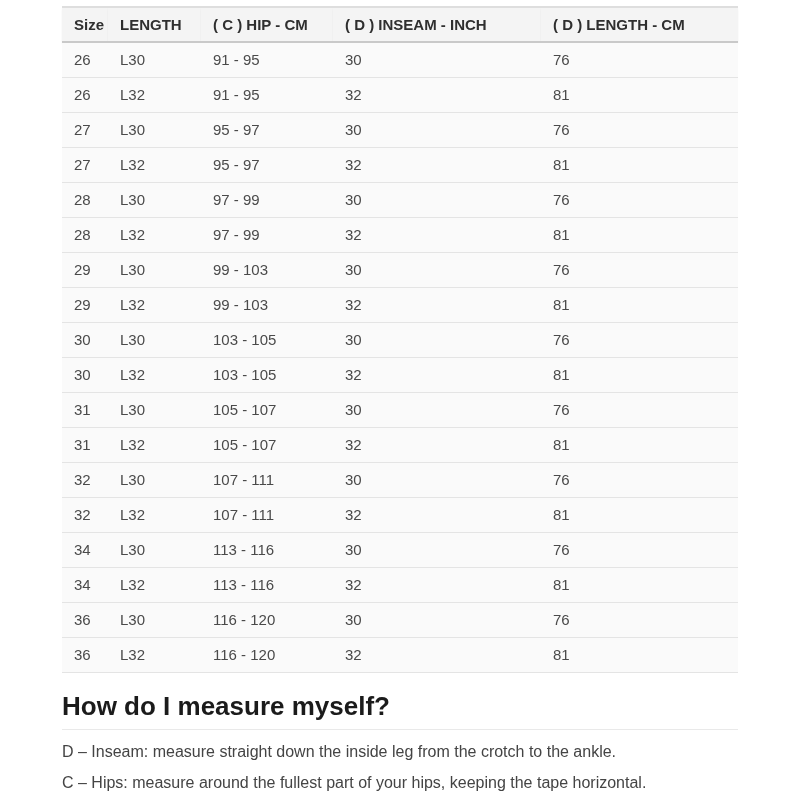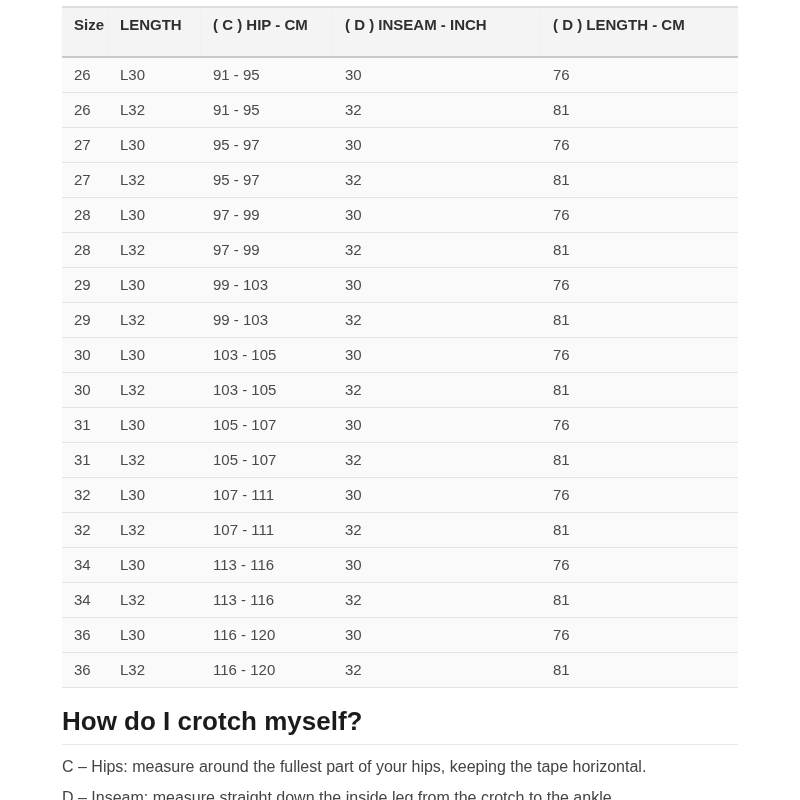--- a/index.html
+++ b/index.html
@@ -31,21 +31,21 @@
   col.c3 { width: 132px; }
   col.c4 { width: 208px; }
   col.c5 { width: 197px; }
 
   .size-chart thead th {
     background: #f4f4f4;
     color: #2f2f2f;
     font-size: 15px;
     font-weight: bold;
     text-align: left;
-    padding: 8px 4px 23px 12px;
+    padding: 8px 4px 8px 12px;
     line-height: 17px;
     border-bottom: 2px solid #c9c9c9;
     white-space: nowrap;
     box-shadow: 0 2px 2px rgba(0,0,0,0.05);
   }
   .size-chart tbody td {
     background: #fafafa;
     color: #4a4a4a;
     font-size: 15px;
     font-weight: normal;
@@ -221,20 +221,20 @@
         <tr>
           <td>36</td>
           <td>L32</td>
           <td>116 - 120</td>
           <td>32</td>
           <td>81</td>
         </tr>
       </tbody>
   </table>
 
-  <h2 class="measure-heading">How do I crotch myself?</h2>
+  <h2 class="measure-heading">How do I measure myself?</h2>
 
   <div class="measure-notes">
+    <p>D – Inseam: measure straight down the inside leg from the crotch to the ankle.</p>
     <p>C – Hips: measure around the fullest part of your hips, keeping the tape horizontal.</p>
-    <p>D – Inseam: measure straight down the inside leg from the crotch to the ankle.</p>
   </div>
 
 </div>
 
 </body></html>

